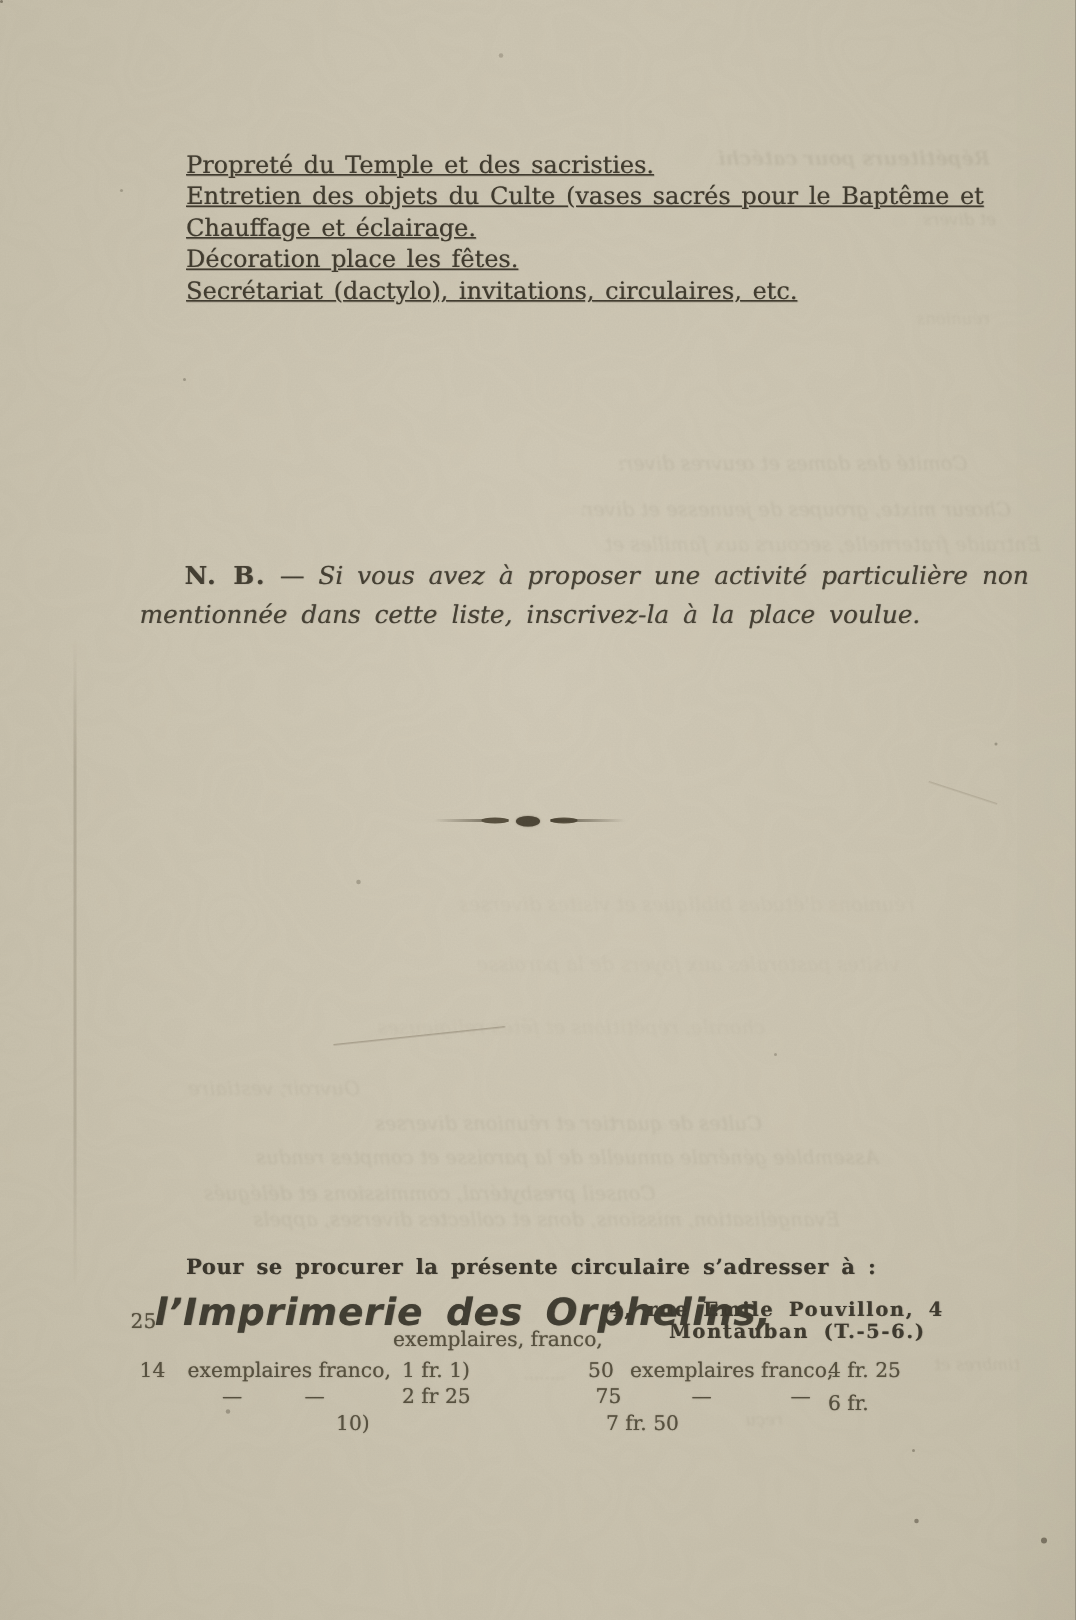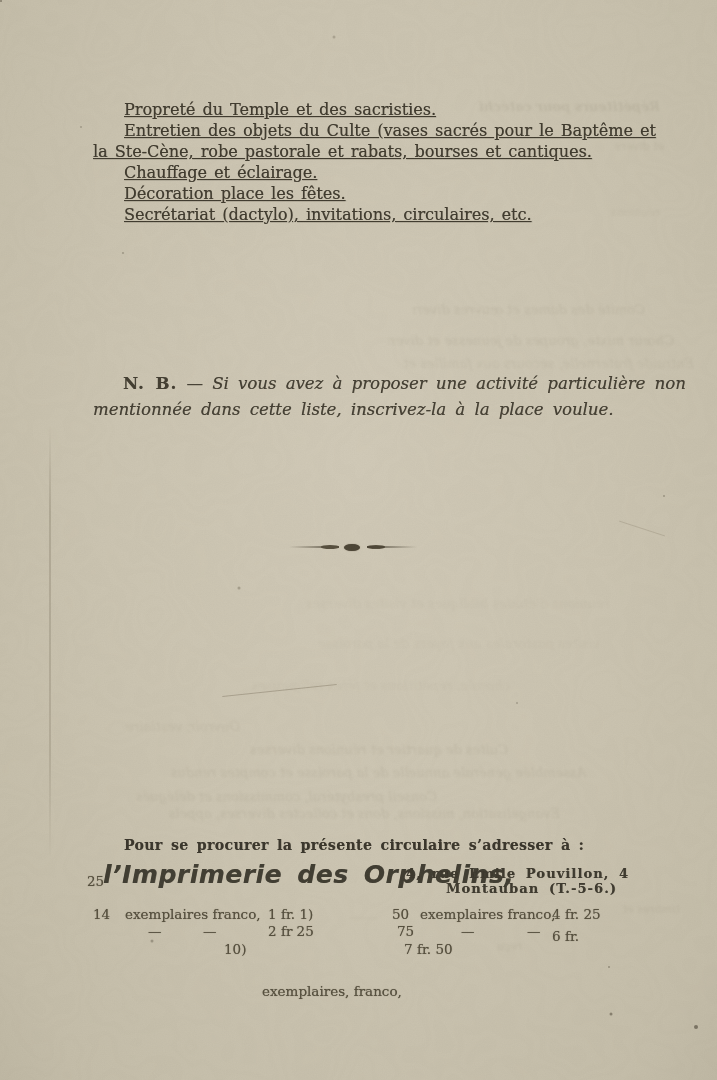--- a/index.html
+++ b/index.html
@@ -80,21 +80,20 @@
   <div class="abs ghost" style="left:315px;top:909px;width:62px;font-size:11px;">........</div>
 
   <div class="abs crease"></div>
   <div class="abs scratch" style="left:222px;top:690px;width:115px;transform:rotate(-6deg);"></div>
   <div class="abs scratch" style="left:618px;top:528px;width:48px;transform:rotate(18deg);opacity:.6;"></div>
   <div class="abs specks"></div>
 
   <div class="abs body-block ink">
     <p class="indent">Propreté du Temple et  des sacristies.</p>
     <p class="indent">Entretien des objets du Culte (vases sacrés pour le Baptême et</p>
-    <p>la Ste-Cène,  robe pastorale et rabats,  bourses et cantiques.</p>
     <p class="indent">Chauffage et éclairage.</p>
     <p class="indent">Décoration place les fêtes.</p>
     <p class="indent">Secrétariat (dactylo), invitations, circulaires, etc.</p>
   </div>
 
   <div class="abs nb-block ink">
     <p class="first"><span class="nb-label">N. B.</span>
       <span>—</span>
       <span class="nb-italic">Si vous avez  à proposer une  activité particulière non</span></p>
     <p class="nb-italic">mentionnée dans cette liste, inscrivez-la à la place voulue.</p>
@@ -126,21 +125,21 @@
     <span class="abs price" style="left:87px;top:873px;">25</span>
     <span class="abs price" style="left:148px;top:923px;">—</span>
     <span class="abs price" style="left:203px;top:923px;">—</span>
     <span class="abs price" style="left:268px;top:923px;">2 fr 25</span>
     <span class="abs price" style="left:397px;top:923px;">75</span>
     <span class="abs price" style="left:461px;top:923px;">—</span>
     <span class="abs price" style="left:527px;top:923px;">—</span>
     <span class="abs price" style="left:552px;top:928px;">6 fr.</span>
 
     <span class="abs price" style="left:224px;top:941px;">10)</span>
-    <span class="abs price" style="left:262px;top:983px;">exemplaires, franco,</span>
+    <span class="abs price" style="left:262px;top:885px;">exemplaires, franco,</span>
     <span class="abs price" style="left:404px;top:941px;">7 fr. 50</span>
   </div>
 
   <svg class="noise-svg" width="717" height="1080">
     <filter id="grain">
       <feTurbulence type="fractalNoise" baseFrequency="0.9" numOctaves="2" seed="7"></feTurbulence>
       <feColorMatrix type="matrix" values="0 0 0 0 0.27  0 0 0 0 0.24  0 0 0 0 0.18  0 0 0 0.6 0"></feColorMatrix>
     </filter>
     <filter id="mottle">
       <feTurbulence type="fractalNoise" baseFrequency="0.012" numOctaves="3" seed="11"></feTurbulence>

